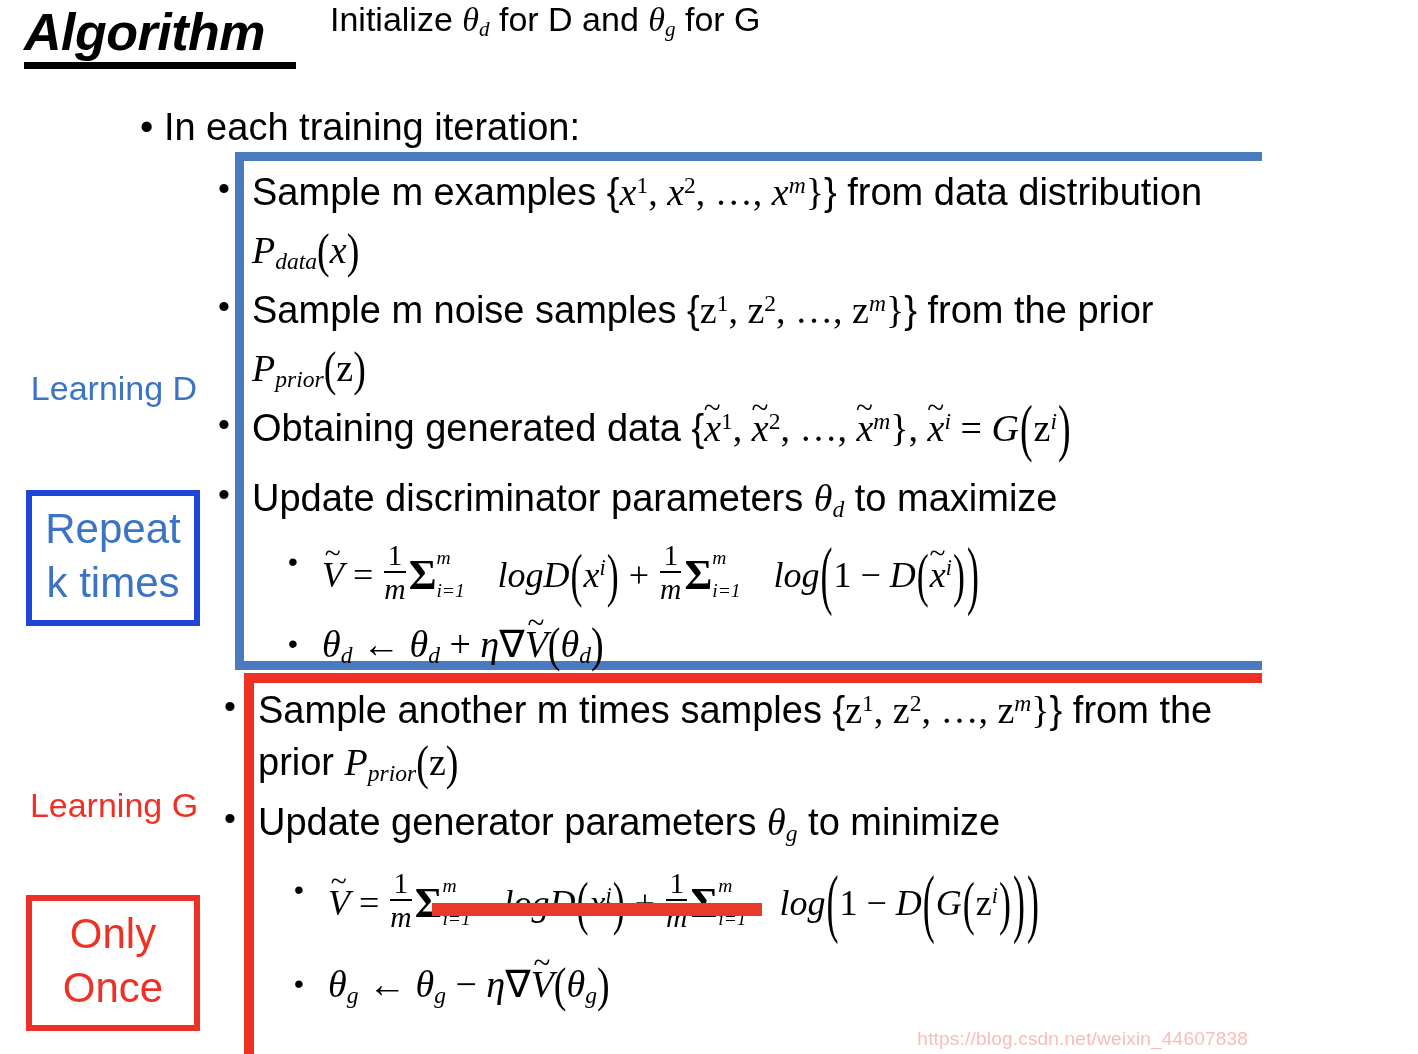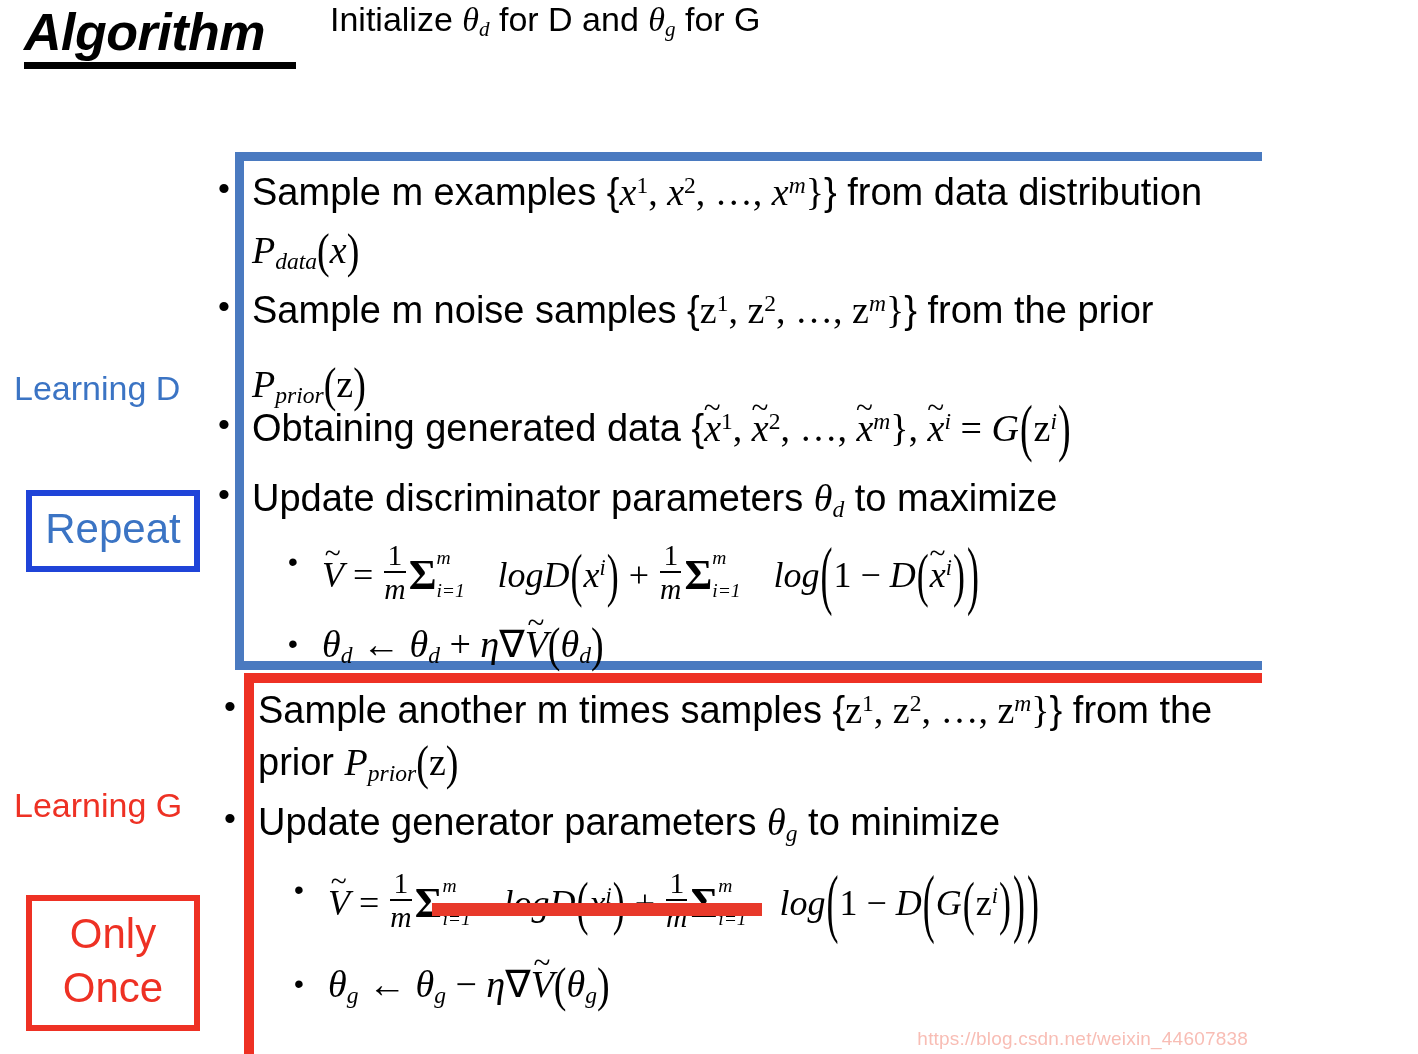--- a/index.html
+++ b/index.html
@@ -81,21 +81,21 @@
     border: 10px solid #EE3124;
     border-bottom: none;
     box-sizing: border-box;
     background: transparent;
   }
 
   
   .side-label {
     position: absolute;
     width: 200px;
-    text-align: left;
+    text-align: center;
     font-size: 34px;
     line-height: 1.22;
   }
   .side-label.blue { color: #3B74C4; }
   .side-label.red  { color: #EE3124; }
 
   .side-box {
     position: absolute;
     width: 174px;
     box-sizing: border-box;
@@ -271,29 +271,34 @@
 
 <div id="slide">
 
   <div class="title">Algorithm</div>
   <div class="title-rule"></div>
 
   <div class="init-line">
     <span>Initialize </span><span class="mi">θ</span><sub class="ms">d</sub><span> for D and </span><span class="mi">θ</span><sub class="ms">g</sub><span> for G</span>
   </div>
 
+  <div class="iter-line">
+    <span>•</span>
+    <span>In each training iteration:</span>
+  </div>
 
   <div class="box-blue"></div>
 
   <div class="box-red"></div>
 
   <div class="side-label blue" style="left:14px; top:368px;">Learning D</div>
 
   <div class="side-box blue" style="left:26px; top:490px;">
     <div>Repeat</div>
+    <div>k times</div>
   </div>
 
   <div class="side-label red" style="left:14px; top:785px;">Learning G</div>
 
   <div class="side-box red" style="left:26px; top:895px;">
     <div>Only</div>
     <div>Once</div>
   </div>
 
   <div class="bullet-row" style="left:252px; top:172px;">
@@ -301,21 +306,21 @@
     <span>Sample m examples {</span><span class="mi">x</span><sup class="msu">1</sup><span class="mup">, </span><span class="mi">x</span><sup class="msu">2</sup><span class="mup">, </span><span class="mup">…</span><span class="mup">, </span><span class="mi">x</span><sup class="ms">m</sup><span class="mup">}</span><span>} from data distribution</span>
   </div>
   <div class="cont" style="left:252px; top:228px;">
     <span class="mi">P</span><sub class="ms">data</sub><span class="medparen">(</span><span class="mi">x</span><span class="medparen">)</span>
   </div>
 
   <div class="bullet-row" style="left:252px; top:290px;">
     <span class="dot">•</span>
     <span>Sample m noise samples {</span><span class="mup">z</span><sup class="msu">1</sup><span class="mup">, </span><span class="mup">z</span><sup class="msu">2</sup><span class="mup">, </span><span class="mup">…</span><span class="mup">, </span><span class="mup">z</span><sup class="ms">m</sup><span class="mup">}</span><span>} from the prior</span>
   </div>
-  <div class="cont" style="left:252px; top:346px;margin-top:16px;">
+  <div class="cont" style="left:252px; top:346px;">
     <span class="mi">P</span><sub class="ms">prior</sub><span class="medparen">(</span><span class="mup">z</span><span class="medparen">)</span>
   </div>
 
   <div class="bullet-row" style="left:252px; top:408px;">
     <span class="dot">•</span>
     <span>Obtaining generated data {</span><span class="mi tilde-over"><span class="tl">~</span><span>x</span></span><sup class="msu">1</sup><span class="mup">, </span><span class="mi tilde-over"><span class="tl">~</span><span>x</span></span><sup class="msu">2</sup><span class="mup">, </span><span class="mup">…</span><span class="mup">, </span><span class="mi tilde-over"><span class="tl">~</span><span>x</span></span><sup class="ms">m</sup><span class="mup">}</span><span class="mup">, </span><span class="mi tilde-over"><span class="tl">~</span><span>x</span></span><sup class="ms">i</sup><span class="mup"> </span><span class="mup">=</span><span class="mup"> </span><span class="mi">G</span><span class="bigparen">(</span><span class="mup">z</span><sup class="ms">i</sup><span class="bigparen">)</span>
   </div>
 
   <div class="bullet-row" style="left:252px; top:478px;">
     <span class="dot">•</span>

